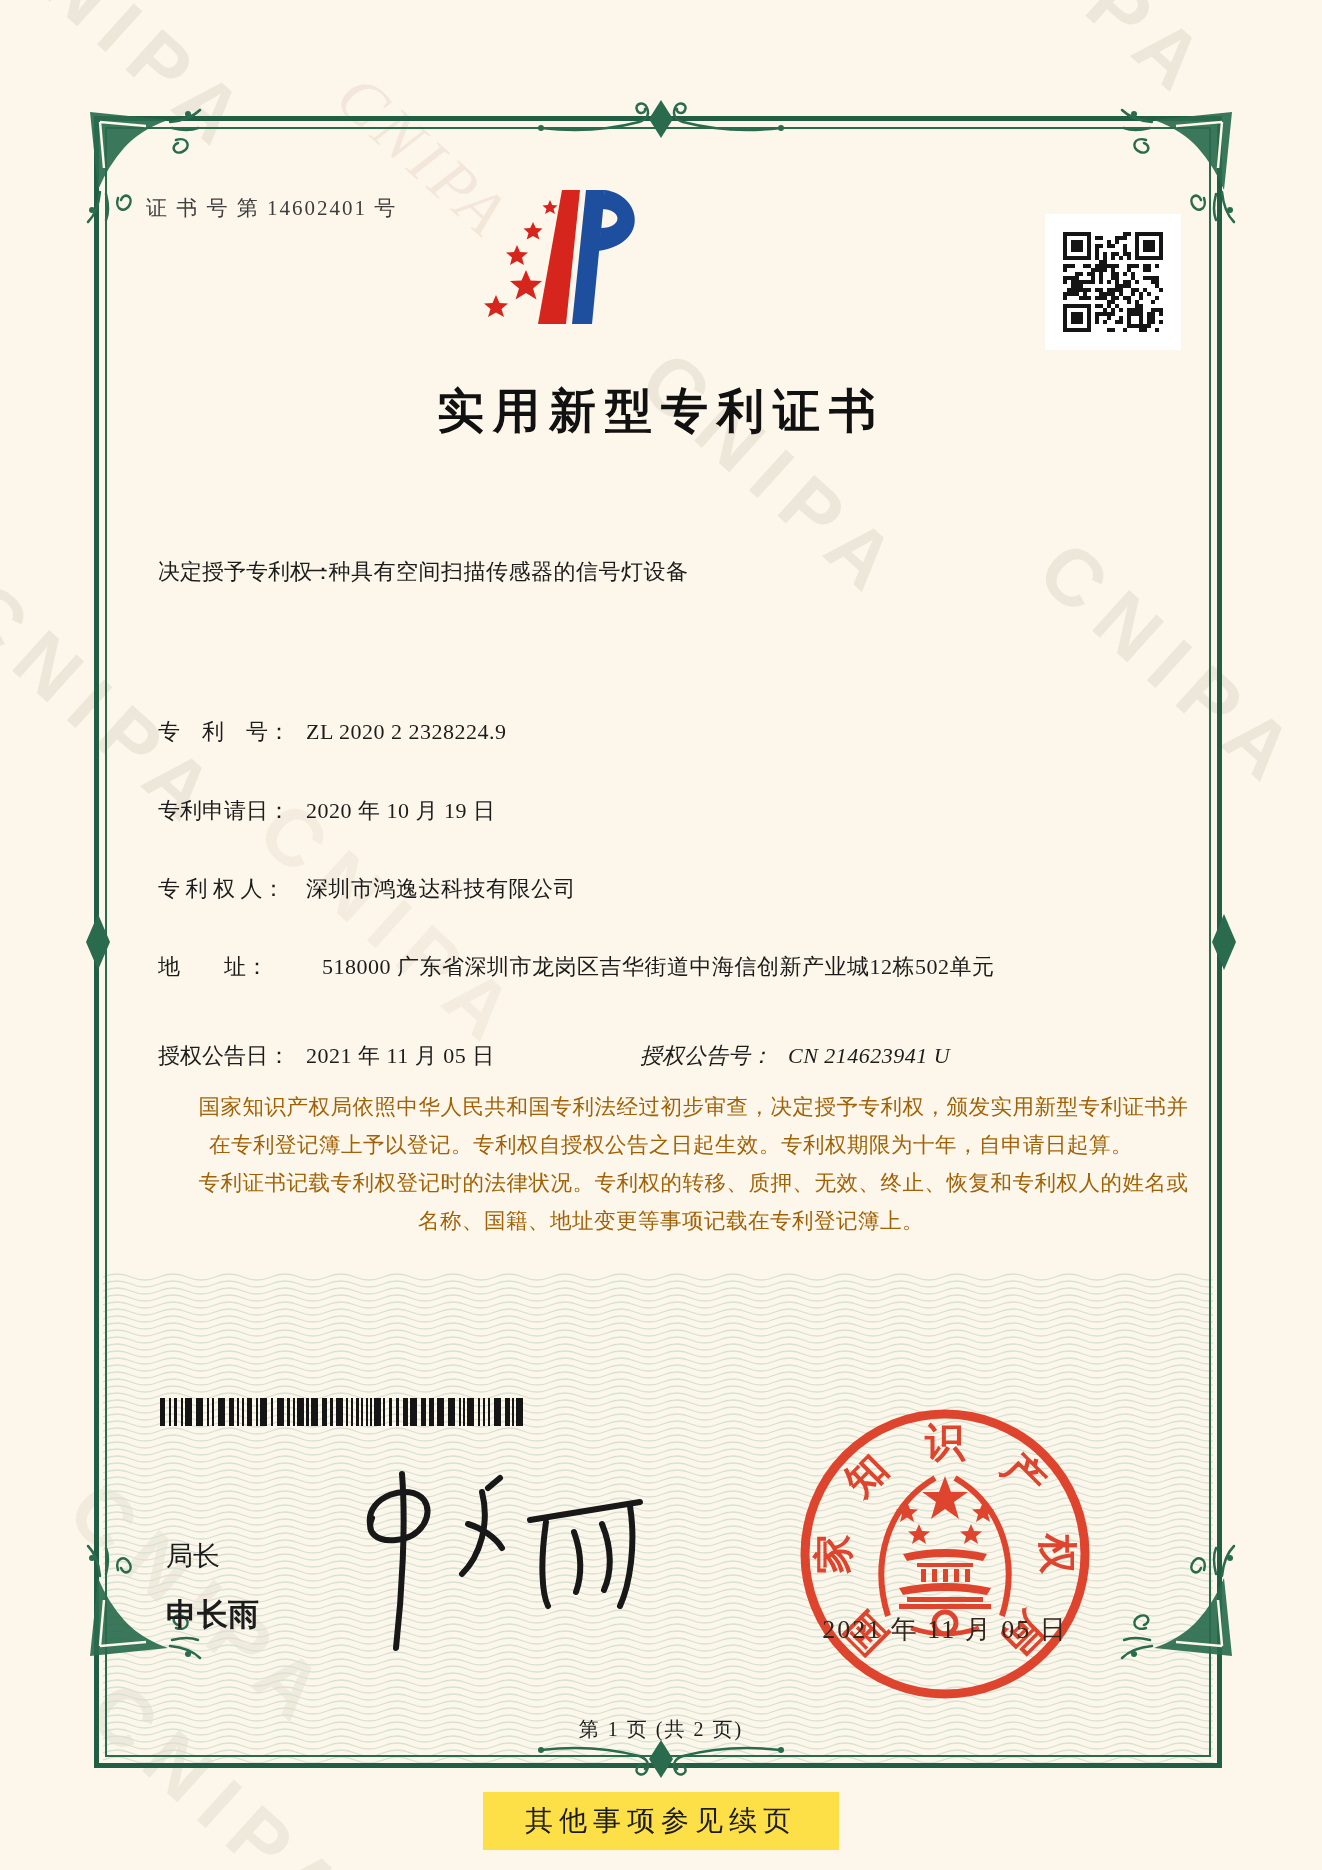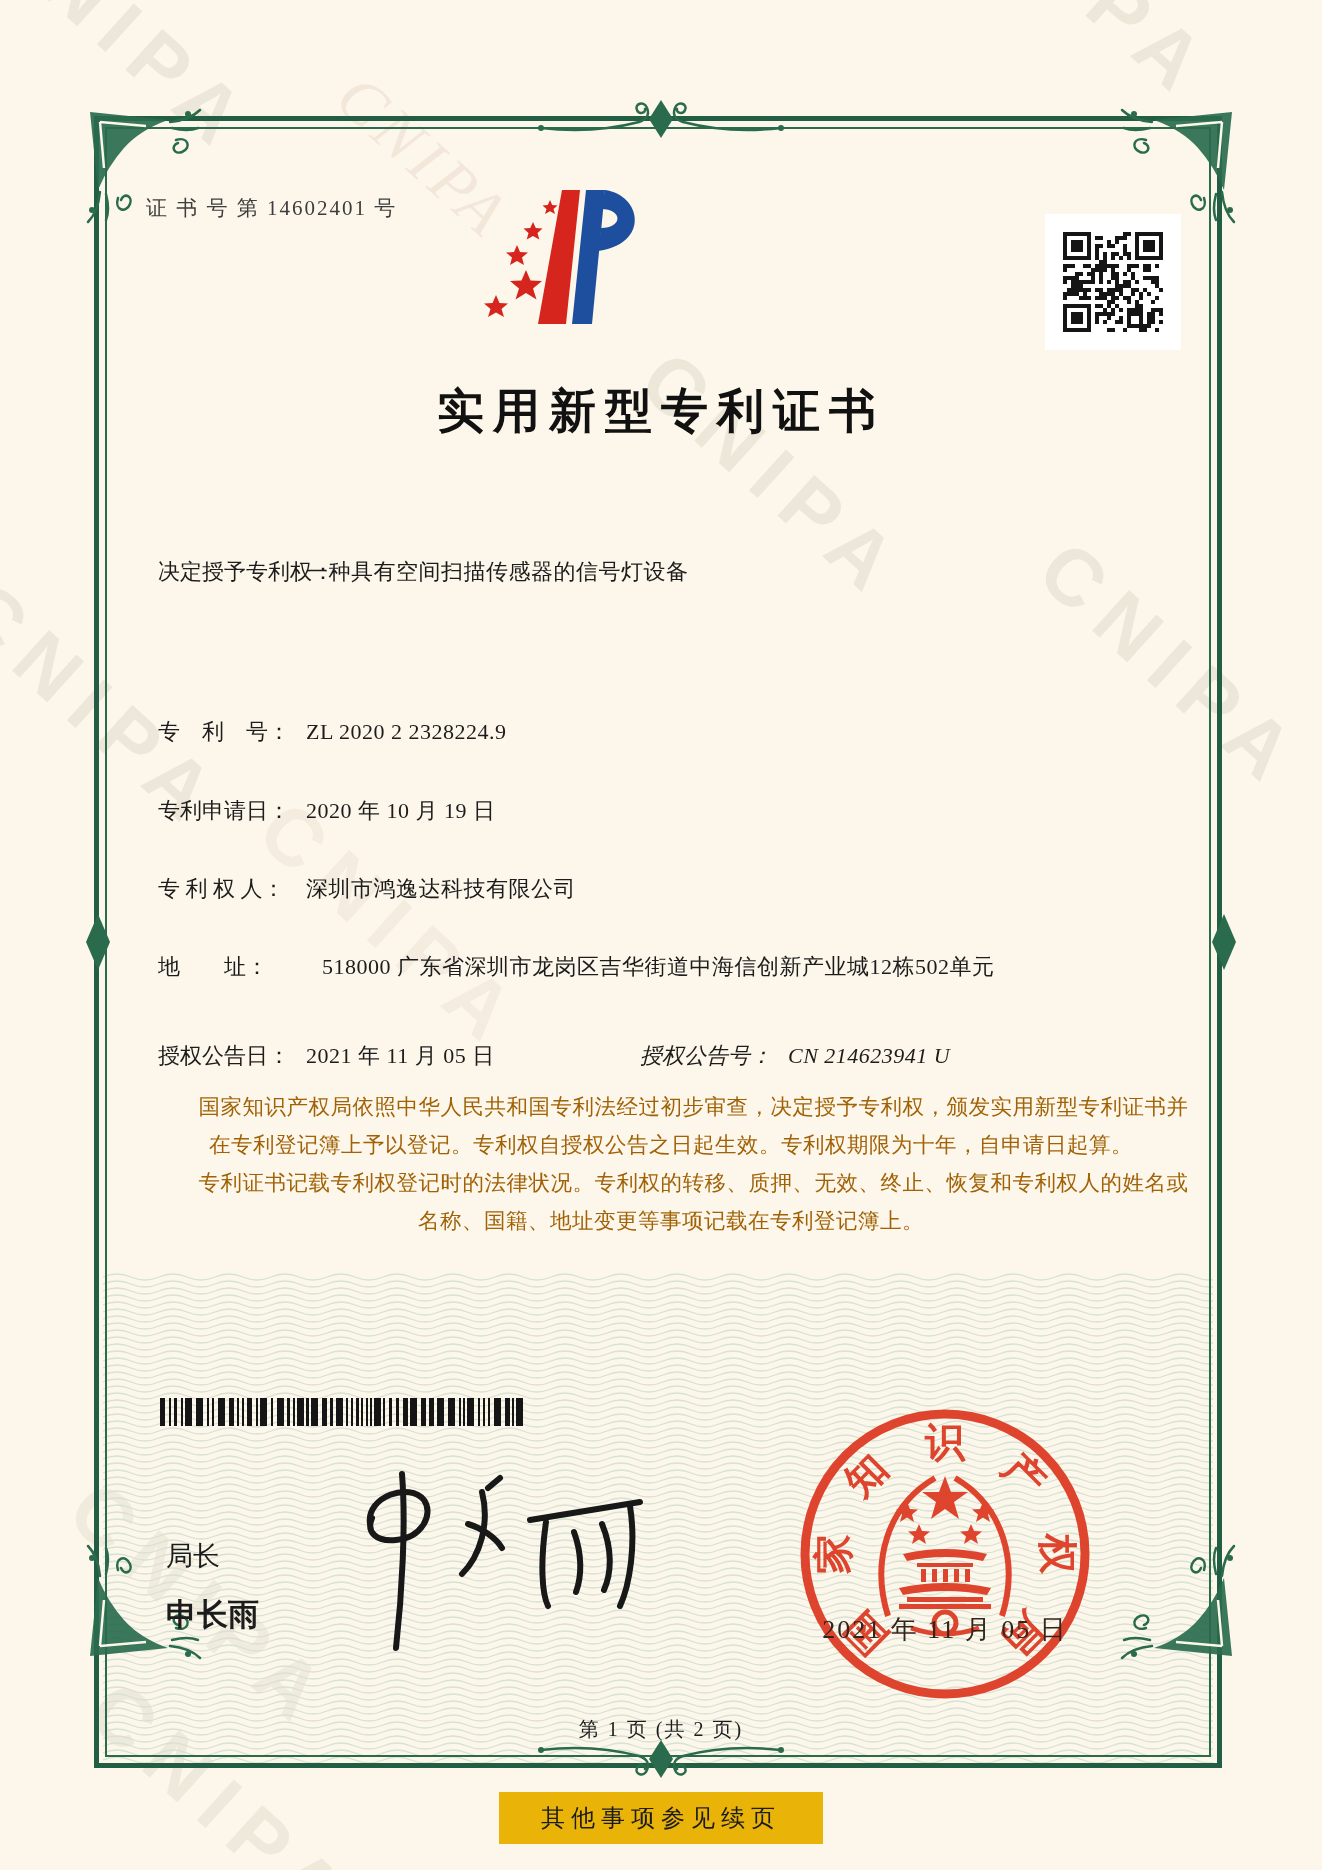--- a/index.html
+++ b/index.html
@@ -59,22 +59,22 @@
   .sig-name{position:absolute;left:166px;top:1594px;font-size:31px;font-weight:600;
       font-family:"Liberation Sans","DejaVu Sans",sans-serif;z-index:4;text-align:right;}
   .sig-script{position:absolute;left:330px;top:1462px;z-index:5;}
   .seal{position:absolute;left:795px;top:1402px;z-index:5;opacity:0.93;}
   .seal-char{font-size:40px;font-weight:bold;fill:#dd3820;text-anchor:middle;dominant-baseline:central;
       font-family:"Liberation Serif",serif;}
   .seal-date{position:absolute;left:795px;top:1612px;width:300px;text-align:center;font-size:26px;
       letter-spacing:2px;color:#33251c;z-index:6;}
   .page-no{position:absolute;left:0;top:1716px;width:100%;text-align:center;font-size:20px;
       letter-spacing:2px;z-index:4;}
-  .cont-note{position:absolute;left:50%;transform:translateX(-50%);top:1792px;background:#eab308;
-      padding:10px 42px;font-size:24px;letter-spacing:6px;z-index:4;}
+  .cont-note{position:absolute;left:50%;transform:translateX(-50%);top:1792px;background:#fde047;
+      padding:10px 42px;font-size:28px;letter-spacing:6px;z-index:4;}
   .orn-stroke{stroke:#2a6b4d;fill:none;stroke-width:2.5;stroke-linecap:round;}
   .orn-fill{fill:#2a6b4d;}
 </style>
 </head>
 <body>
 
 <div class="page">
 
   <div class="wm wm1">CNIPA</div>
   <div class="wm wm2">CNIPA</div>

